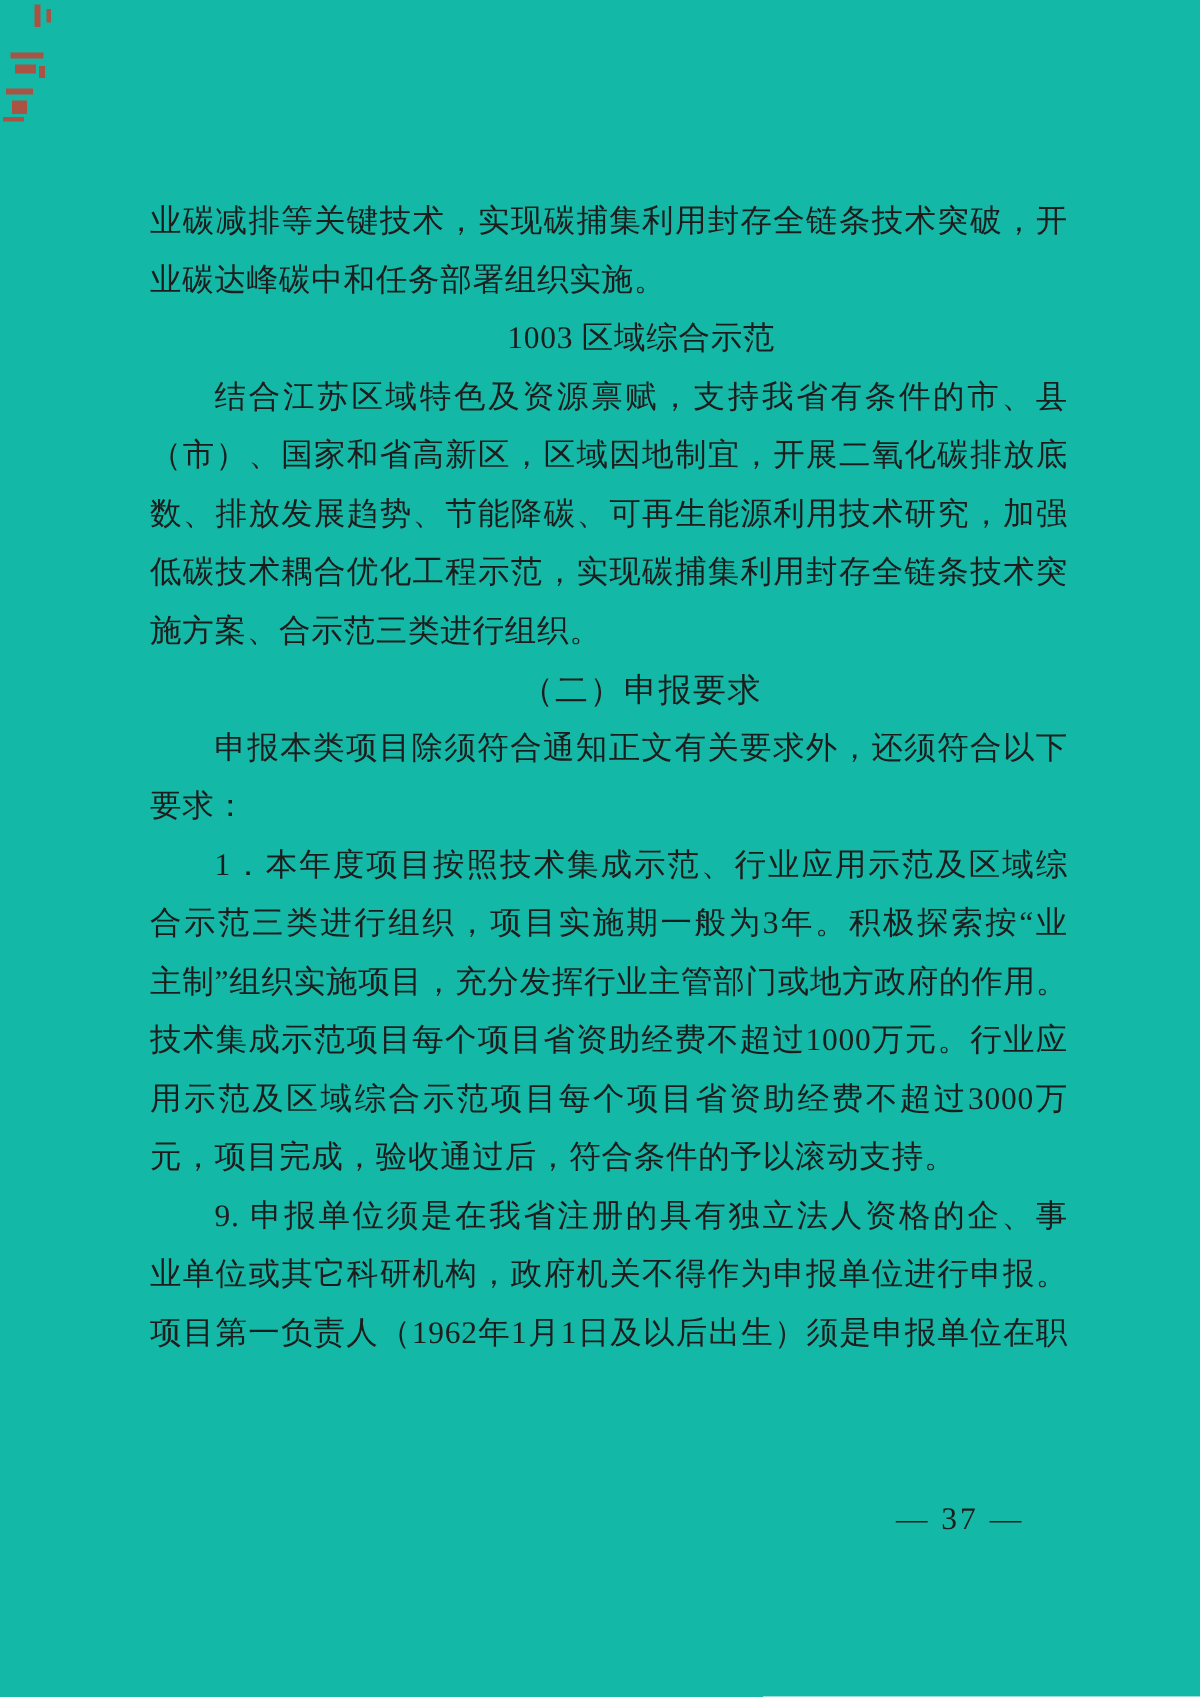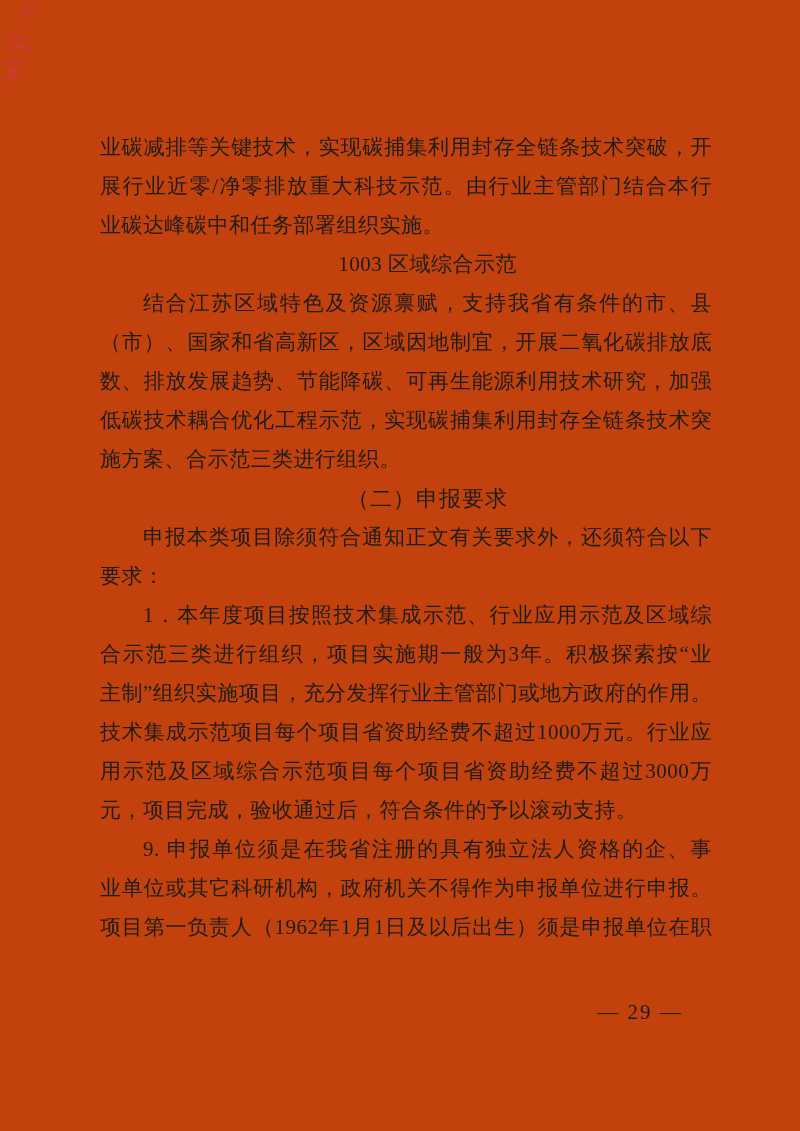--- a/index.html
+++ b/index.html
@@ -4,21 +4,21 @@
 <style>
   html, body {
     margin: 0;
     padding: 0;
     background: #ffffff;
   }
   .page {
     position: relative;
     width: 800px;
     height: 1131px;
-    background: #c2410c;
+    background: #14b8a6;
     overflow: hidden;
     font-family: "Liberation Serif", serif;
   }
   .seal-fragments {
     position: absolute;
     left: 0;
     top: 0;
     width: 44px;
     height: 92px;
   }
@@ -78,21 +78,20 @@
       <rect x="10" y="43" width="14" height="6"></rect>
       <rect x="26" y="44" width="4" height="8"></rect>
       <rect x="4" y="59" width="18" height="4"></rect>
       <rect x="8" y="67" width="10" height="9"></rect>
       <rect x="2" y="78" width="14" height="3"></rect>
     </g>
   </svg>
 
   <div class="content">
     <div class="line just">业碳减排等关键技术，实现碳捕集利用封存全链条技术突破，开</div>
-    <div class="line just">展行业近零/净零排放重大科技示范。由行业主管部门结合本行</div>
     <div class="line">业碳达峰碳中和任务部署组织实施。</div>
     <div class="line indent hd">1003 区域综合示范</div>
     <div class="line just indent">结合江苏区域特色及资源禀赋，支持我省有条件的市、县</div>
     <div class="line just">（市）、国家和省高新区，区域因地制宜，开展二氧化碳排放底</div>
     <div class="line just">数、排放发展趋势、节能降碳、可再生能源利用技术研究，加强</div>
     <div class="line just">低碳技术耦合优化工程示范，实现碳捕集利用封存全链条技术突破</div>
     <div class="line">施方案、合示范三类进行组织。</div>
     <div class="line indent hd-bold">（二）申报要求</div>
     <div class="line just indent">申报本类项目除须符合通知正文有关要求外，还须符合以下</div>
     <div class="line">要求：</div>
@@ -100,15 +99,15 @@
     <div class="line just">合示范三类进行组织，项目实施期一般为3年。积极探索按“业</div>
     <div class="line just">主制”组织实施项目，充分发挥行业主管部门或地方政府的作用。</div>
     <div class="line just">技术集成示范项目每个项目省资助经费不超过1000万元。行业应</div>
     <div class="line just">用示范及区域综合示范项目每个项目省资助经费不超过3000万</div>
     <div class="line">元，项目完成，验收通过后，符合条件的予以滚动支持。</div>
     <div class="line just indent">9. 申报单位须是在我省注册的具有独立法人资格的企、事</div>
     <div class="line just">业单位或其它科研机构，政府机关不得作为申报单位进行申报。</div>
     <div class="line just">项目第一负责人（1962年1月1日及以后出生）须是申报单位在职</div>
   </div>
 
-  <div class="footer">— 29 —</div>
+  <div class="footer">— 37 —</div>
 
 </div>
 
 </body></html>

